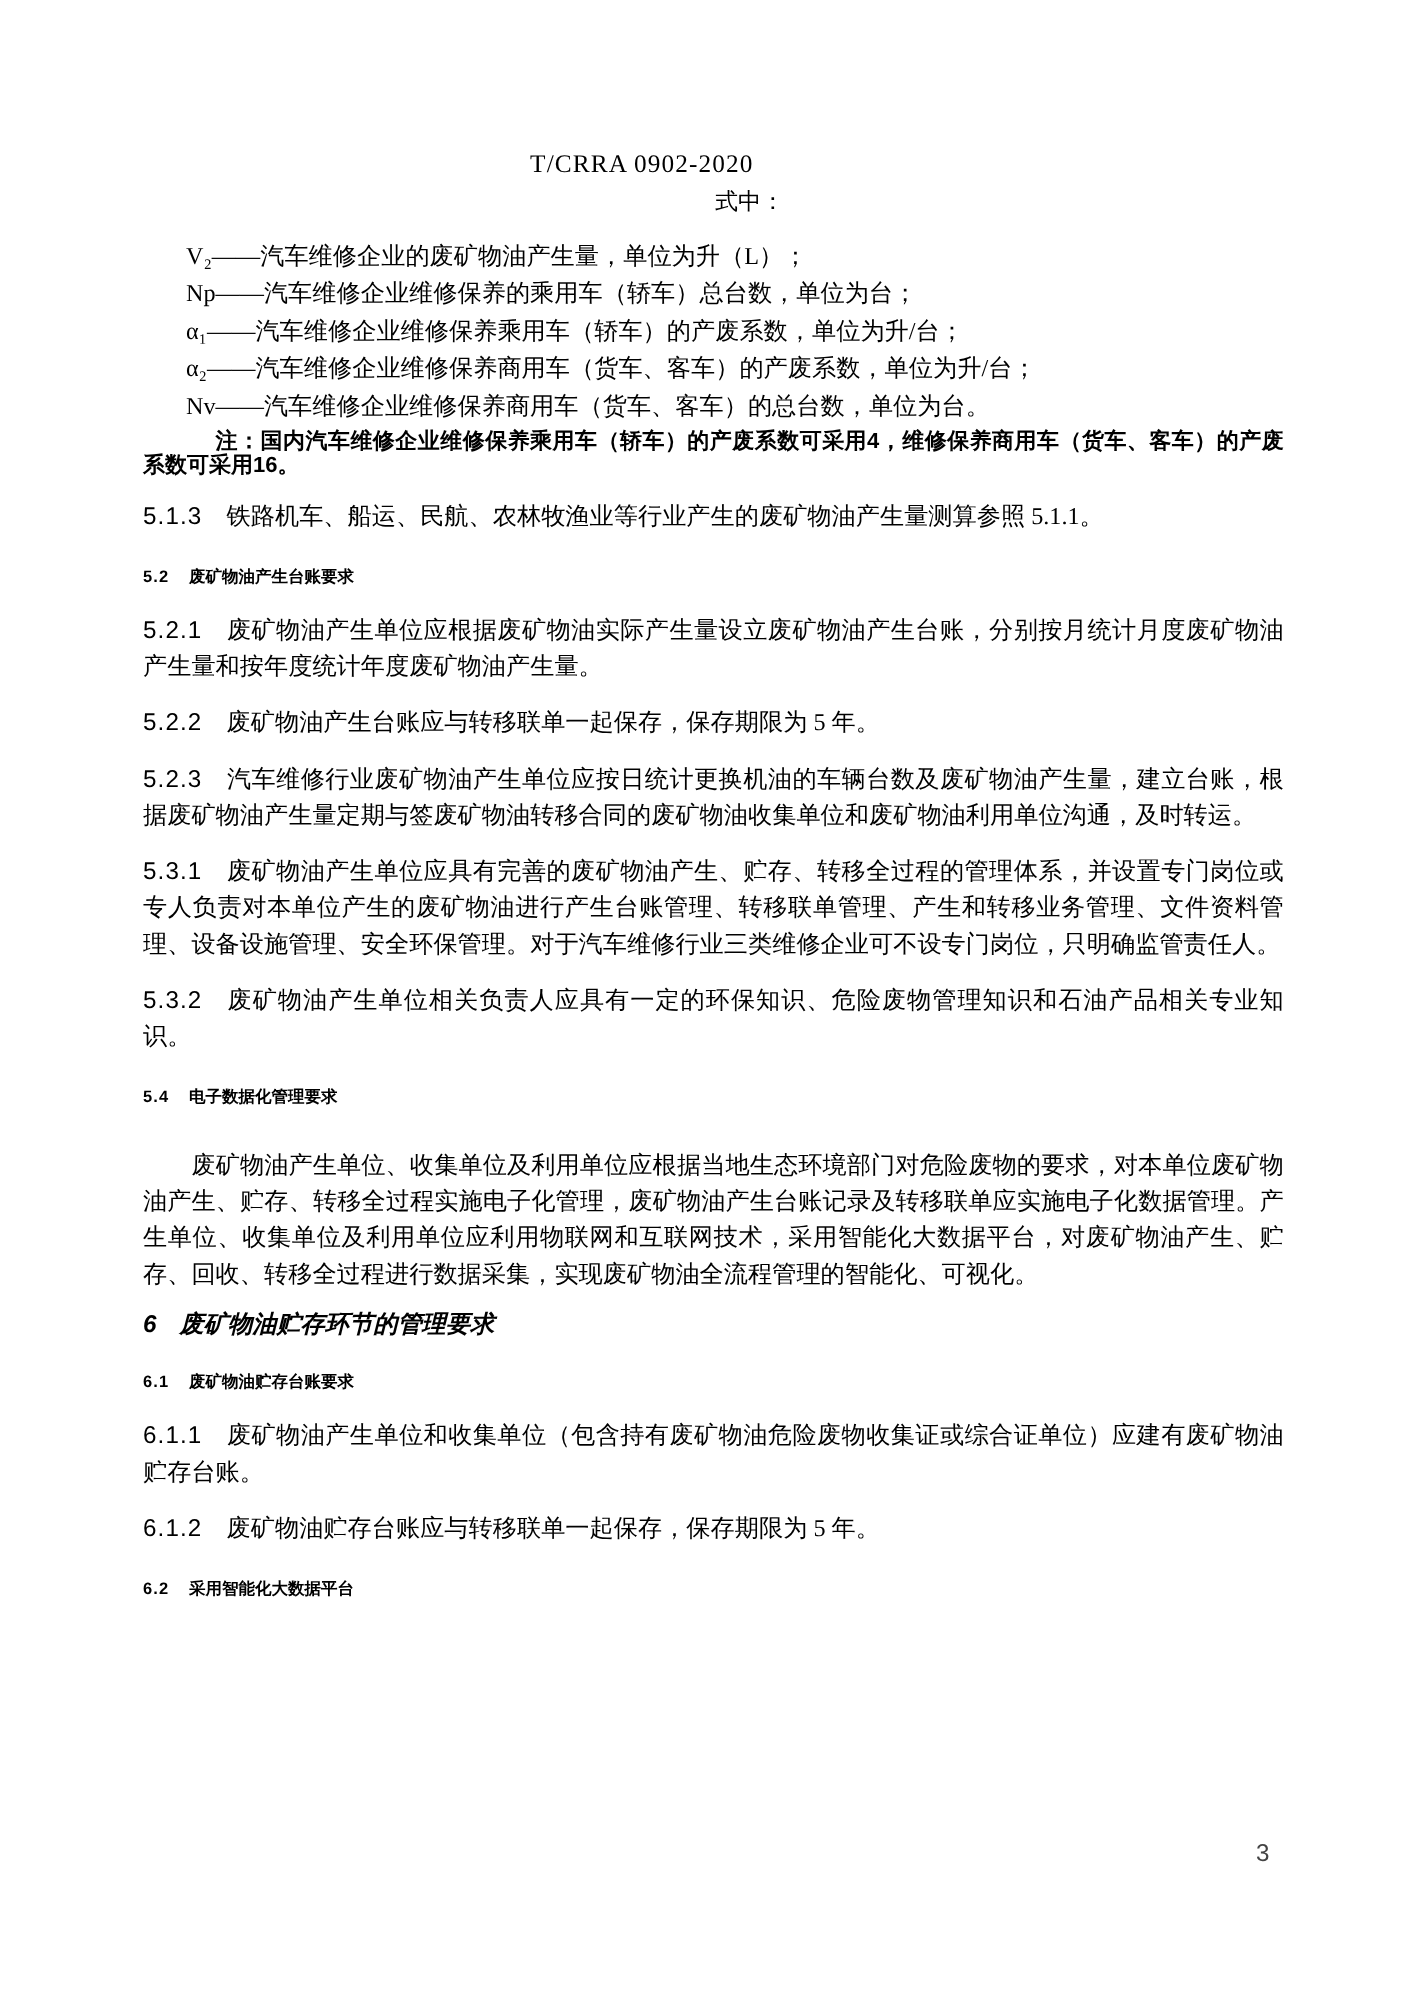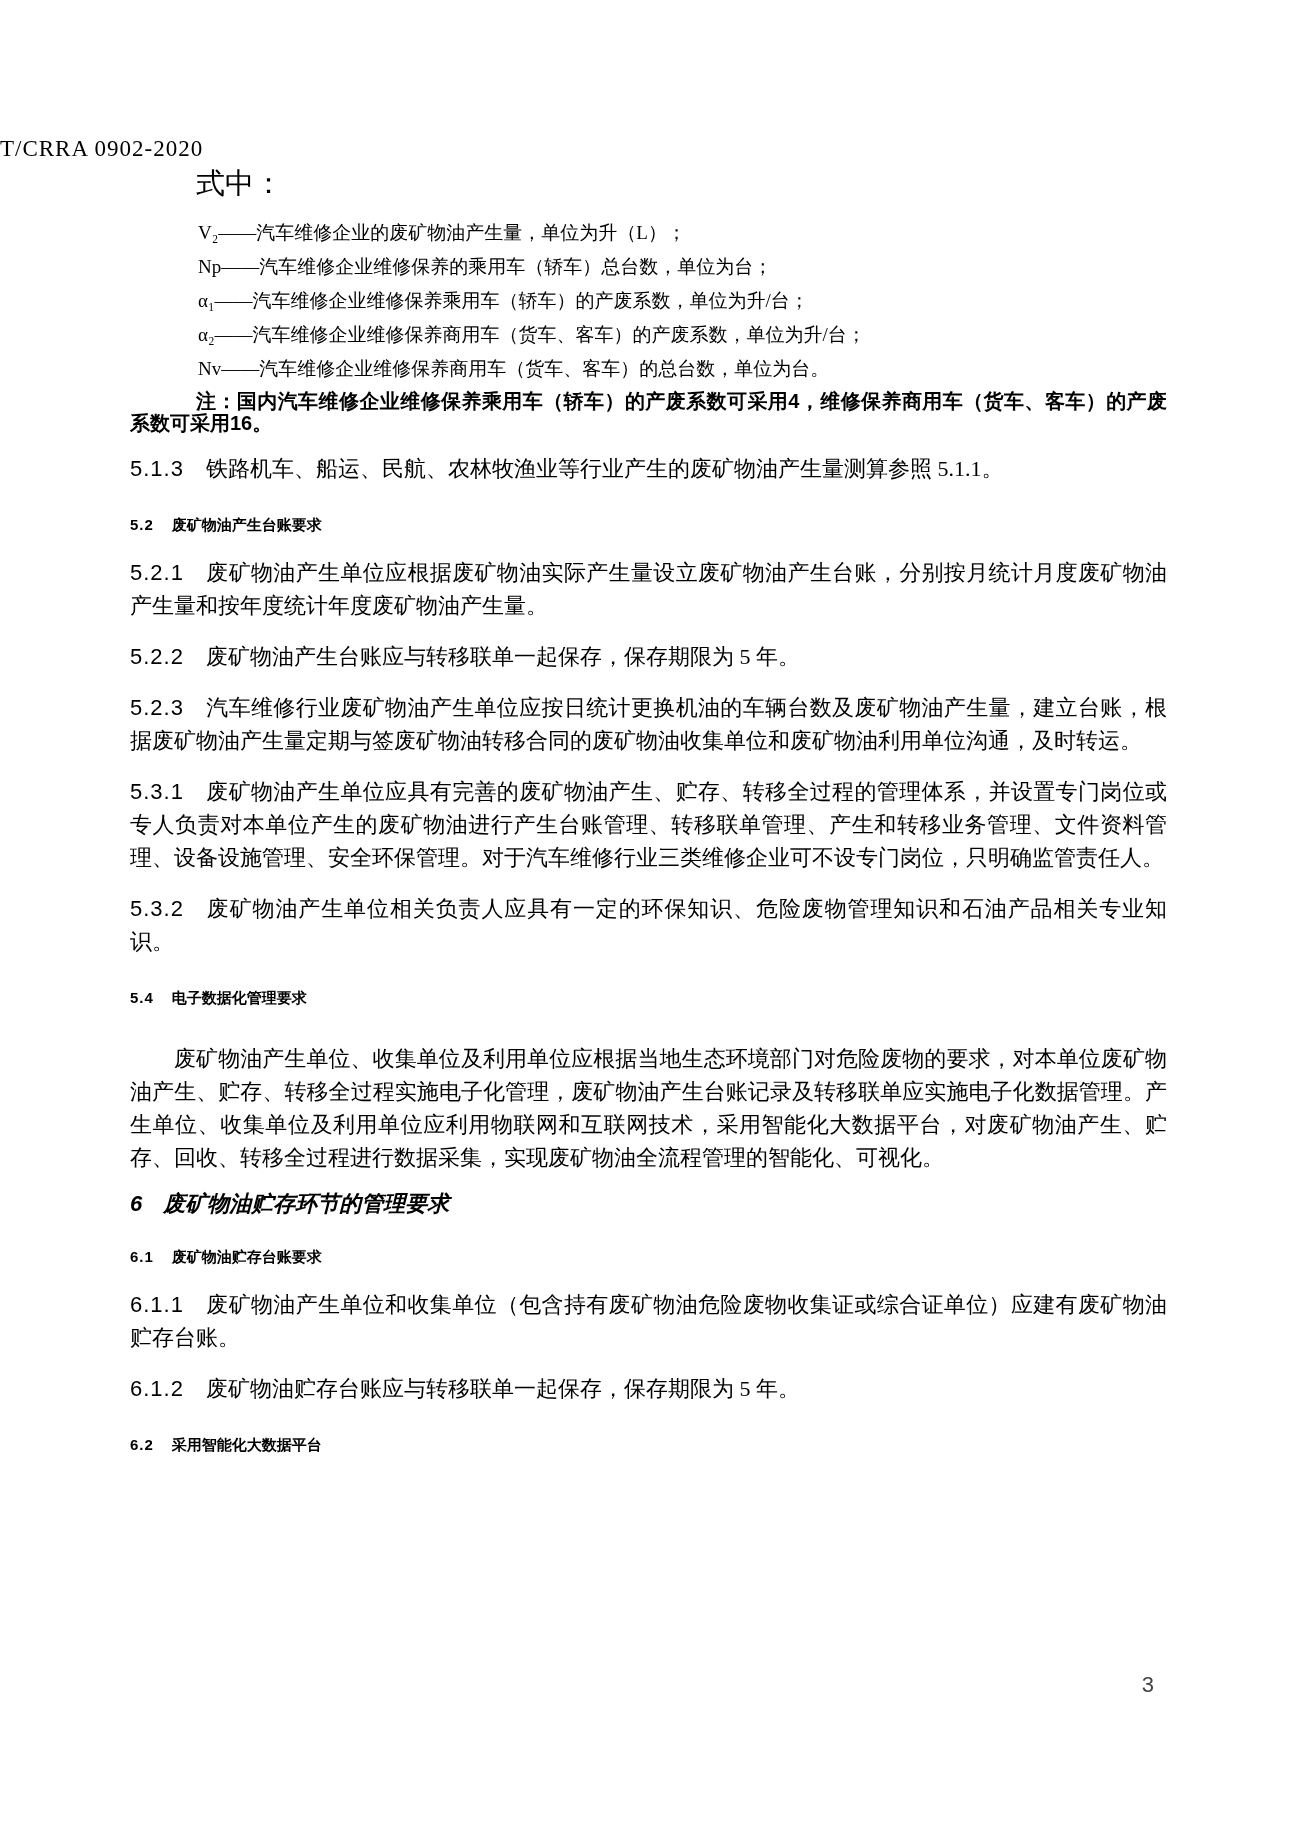--- a/index.html
+++ b/index.html
@@ -7,38 +7,38 @@
     position:relative;
     width:1290px; height:1825px;
     background:#ffffff;
     color:#000;
     font-family:"Liberation Serif", serif;
     overflow:hidden;
   }
   .doc-header {
     position:absolute;
     top:136px; left:0; right:123px;
-    text-align:left;
+    text-align:center;
     font-family:"Liberation Serif", serif;
     font-size:23px;
     letter-spacing:1px;
     color:#000;
   }
   .content {
     position:absolute;
     left:130px; top:168px;
     width:1037px;
   }
   .kv-intro {
     margin:0 0 20px 66px;
-    font-size:29px; line-height:30px;
+    font-size:21px; line-height:30px;text-align:center;
   }
   .def {
-    margin:0 0 4px 68px;
-    font-size:19px; line-height:30px;
+    margin:0 0 4px 39px;
+    font-size:22px; line-height:30px;
   }
   .note {
     margin:6px 0 0 0;
     font-family:"Liberation Sans", sans-serif;
     font-weight:bold;
     font-size:20px; line-height:22px;
     text-indent:66px;
     text-align:justify;
   }
   .clause {

